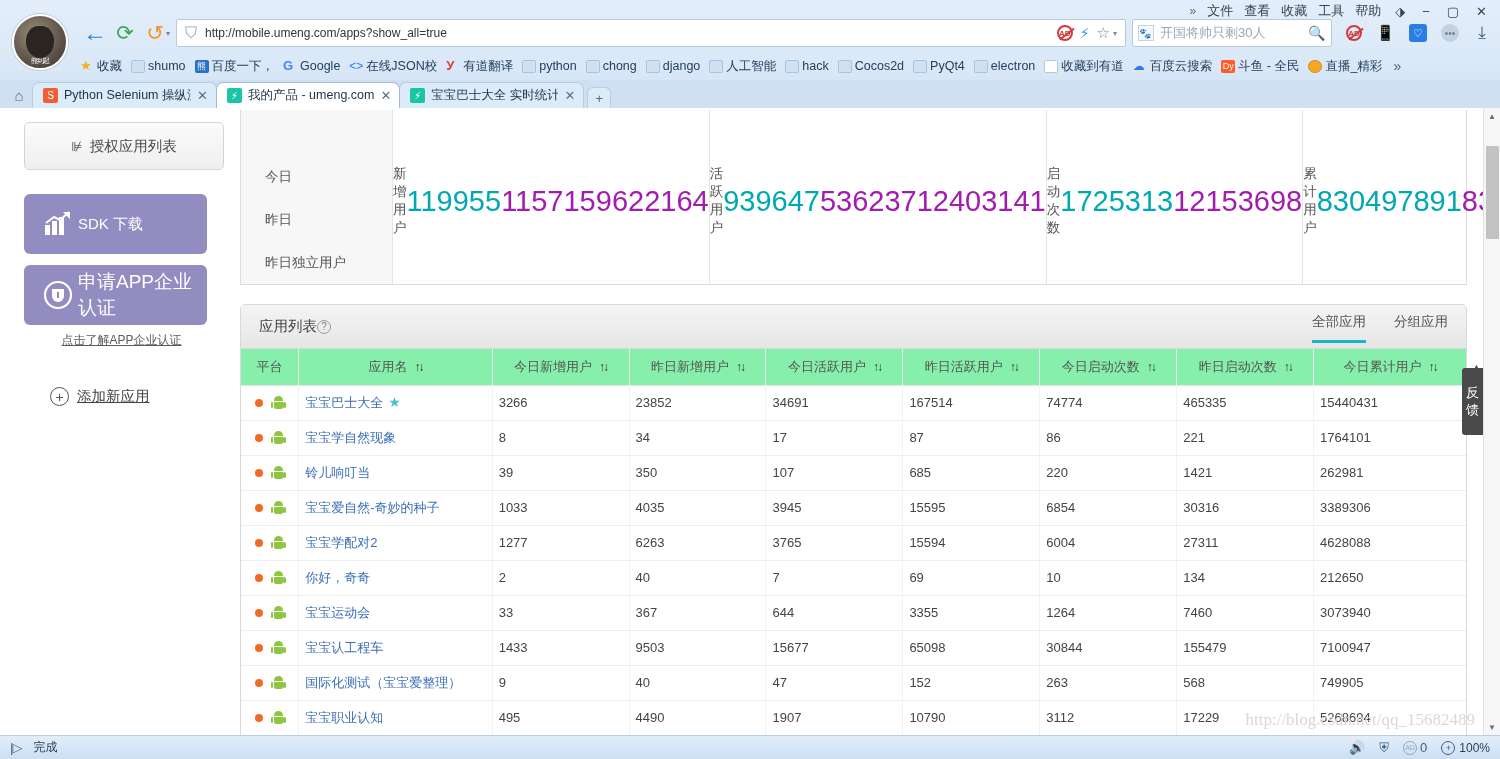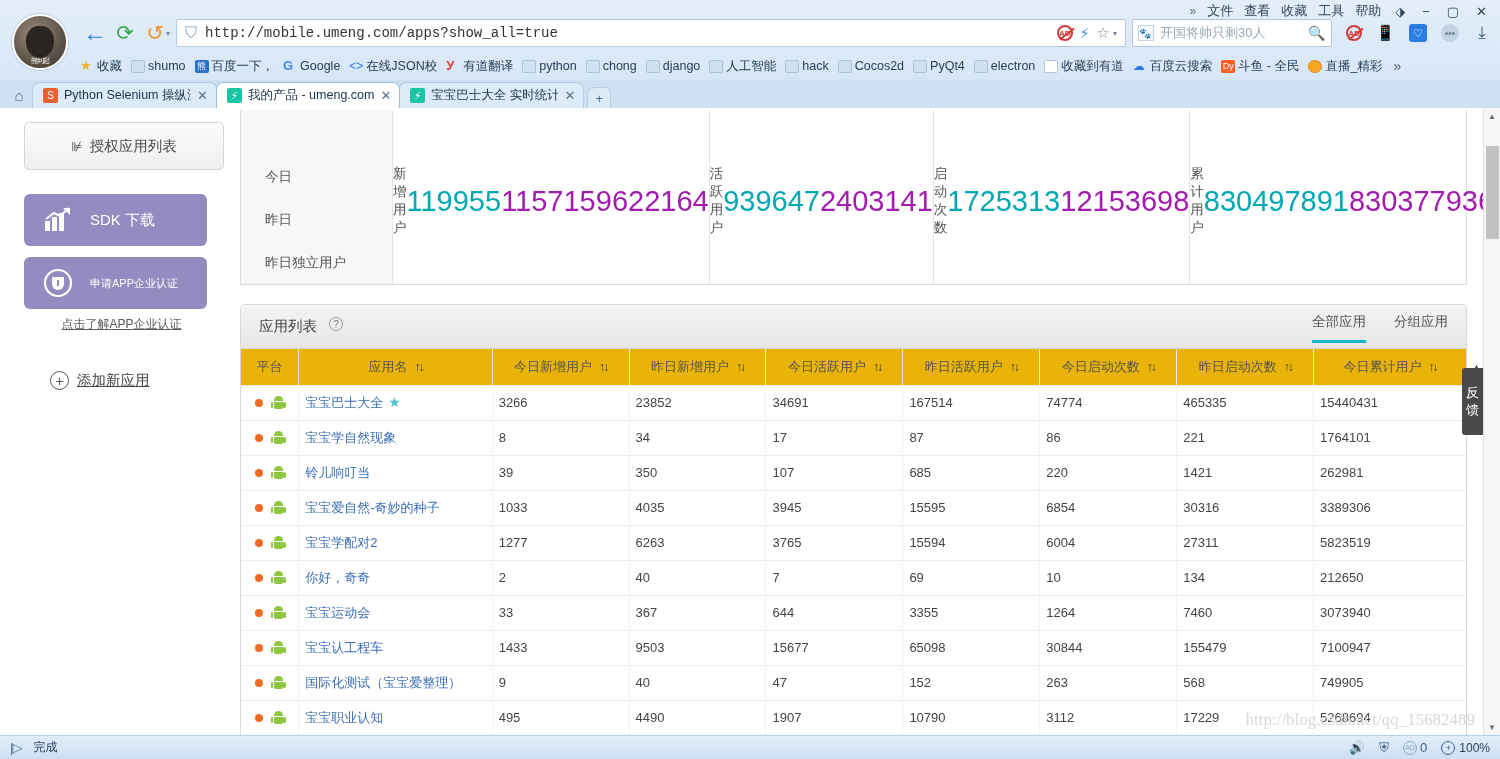--- a/index.html
+++ b/index.html
@@ -64,21 +64,21 @@
     border-radius: 2px;
     display: flex; align-items: center; padding: 0 6px;
     max-width: 1020px;
   }
   .url-shield {
     width: 16px; height: 16px; margin-right: 6px;
     display: flex; align-items: center; justify-content: center;
     color: #8fa3b6;
   }
   .url-text {
-    flex: 1; font-size: 14px; color: #333; white-space: nowrap; overflow: hidden; font-family: Liberation Mono, monospace;
+    flex: 1; font-size: 12px; color: #333; white-space: nowrap; overflow: hidden;
   }
   .url-icons { display: flex; align-items: center; gap: 7px; padding-right: 2px; }
   .ico-ad {
     width: 16px; height: 16px; border-radius: 50%;
     border: 2px solid #d23b3b; color: #d23b3b;
     font-size: 8px; font-weight: bold;
     display: flex; align-items: center; justify-content: center;
     position: relative;
   }
   .ico-ad::after{
@@ -186,26 +186,26 @@
     width: 200px; height: 48px; margin-left: 12px;
     background: linear-gradient(to bottom,#fbfbfb,#efefef);
     border: 1px solid #d5d5d5; border-radius: 5px;
     display: flex; align-items: center; justify-content: center; gap: 7px;
     color: #4a4a4a; font-size: 14.5px;
     margin-top: 6px;
   }
   .auth-ico { font-size: 13px; color: #555; }
 
   .side-btn {
-    width: 183px; height: 52px; margin-left: 12px; margin-top: 24px;
+    width: 183px; height: 60px; margin-left: 12px; margin-top: 24px;
     background: #928cc0; border-radius: 6px;
-    display: flex; align-items: center; gap: 16px;
+    display: flex; align-items: center; gap: 4px;
     padding-left: 18px; color: #ffffff; font-size: 15px;
   }
-  .side-btn.second { margin-top: 11px; font-size: 11px; }
+  .side-btn.second { margin-top: 11px; font-size: 19px; }
   .sb-ico { width: 32px; height: 32px; flex:none;
             display:flex;align-items:center;justify-content:center; }
   .side-link {
     width: 195px; margin-left: 12px; text-align: center;
     margin-top: 7px; font-size: 12px; color: #ffffff;
     text-decoration: underline;
   }
   .side-link2 { color: #5b5b5b; }
   .add-app {
     margin-left: 38px; margin-top: 38px;
@@ -254,37 +254,37 @@
     margin-top: 19px; border: 1px solid #d9d9d9;
     border-radius: 5px 5px 0 0; background: #fff;
     overflow: hidden;
   }
   .panel-head {
     height: 44px; background: linear-gradient(to bottom,#f4f4f4,#e6e6e6);
     border-bottom: 1px solid #d9d9d9;
     display: flex; align-items: center; padding: 0 18px;
     position: relative;
   }
-  .panel-title { font-size: 14.5px; color: #444; display:flex;align-items:flex-start;gap:12px; }
+  .panel-title { font-size: 14.5px; color: #444; display:flex;align-items:center;gap:0; }
   .qmark {
     width: 14px; height: 14px; border-radius: 50%; border: 1px solid #9b9b9b;
     color: #7d7d7d; font-size: 10px; display:flex;align-items:center;justify-content:center;
   }
   .panel-tabs { margin-left: auto; display: flex; gap: 28px; align-items: center;
                 height: 100%; }
   .ptab { font-size: 13.5px; color: #555; position: relative;
           display:flex;align-items:center;height:100%; padding-bottom: 10px;}
   .ptab.active::after {
     content:""; position: absolute; left: 0; right: 0; bottom: 5px;
     height: 3px; background: #18b6c9;
   }
 
   table.applist { width: 100%; border-collapse: collapse; table-layout: fixed; }
   table.applist th {
-    height: 36px; background: #eab308; border-bottom: 1px solid #e6e6e6;
+    height: 36px; background: #86efac; border-bottom: 1px solid #e6e6e6;
     border-right: 1px solid #eeeeee;
     font-size: 13px; color: #555; font-weight: normal;
     text-align: center; padding: 0 6px;
     white-space: nowrap;
   }
   table.applist th:last-child { border-right: none; }
   .th-inner { display: inline-flex; align-items: center; gap: 7px; }
   .sort-ico { font-size: 12px; color: #333; letter-spacing: -2px; font-weight: bold; }
   table.applist td {
     height: 35px; border-bottom: 1px solid #eeeeee;
@@ -579,20 +579,21 @@
           <div class="sum-col">
             <div class="sum-head">新增用户</div>
             <div class="sum-val today">119955</div>
             <div class="sum-val">1157159</div>
             <div class="sum-val">622164</div>
           </div>
 
           <div class="sum-col">
             <div class="sum-head">活跃用户</div>
             <div class="sum-val today">939647</div>
+            <div class="sum-val">5362371</div>
             <div class="sum-val">2403141</div>
           </div>
 
           <div class="sum-col">
             <div class="sum-head">启动次数</div>
             <div class="sum-val today">1725313</div>
             <div class="sum-val">12153698</div>
             <div class="sum-val empty"></div>
           </div>
 
@@ -752,21 +753,21 @@
                         <span class="droid-arm-r"></span>
                       </span>
                     </span></td>
                   <td class="td-name"><span class="app-link">宝宝学配对2</span></td>
                   <td class="td-num">1277</td>
                   <td class="td-num">6263</td>
                   <td class="td-num">3765</td>
                   <td class="td-num">15594</td>
                   <td class="td-num">6004</td>
                   <td class="td-num">27311</td>
-                  <td class="td-num">5823519</td>
+                  <td class="td-num">4628088</td>
                 </tr>
                 <tr>
                   <td class="td-plat"><span class="plat-wrap">
                       <span class="dot-red"></span>
                       <span class="droid">
                         <span class="droid-head"></span>
                         <span class="droid-body"></span>
                         <span class="droid-arm-l"></span>
                         <span class="droid-arm-r"></span>
                       </span>

